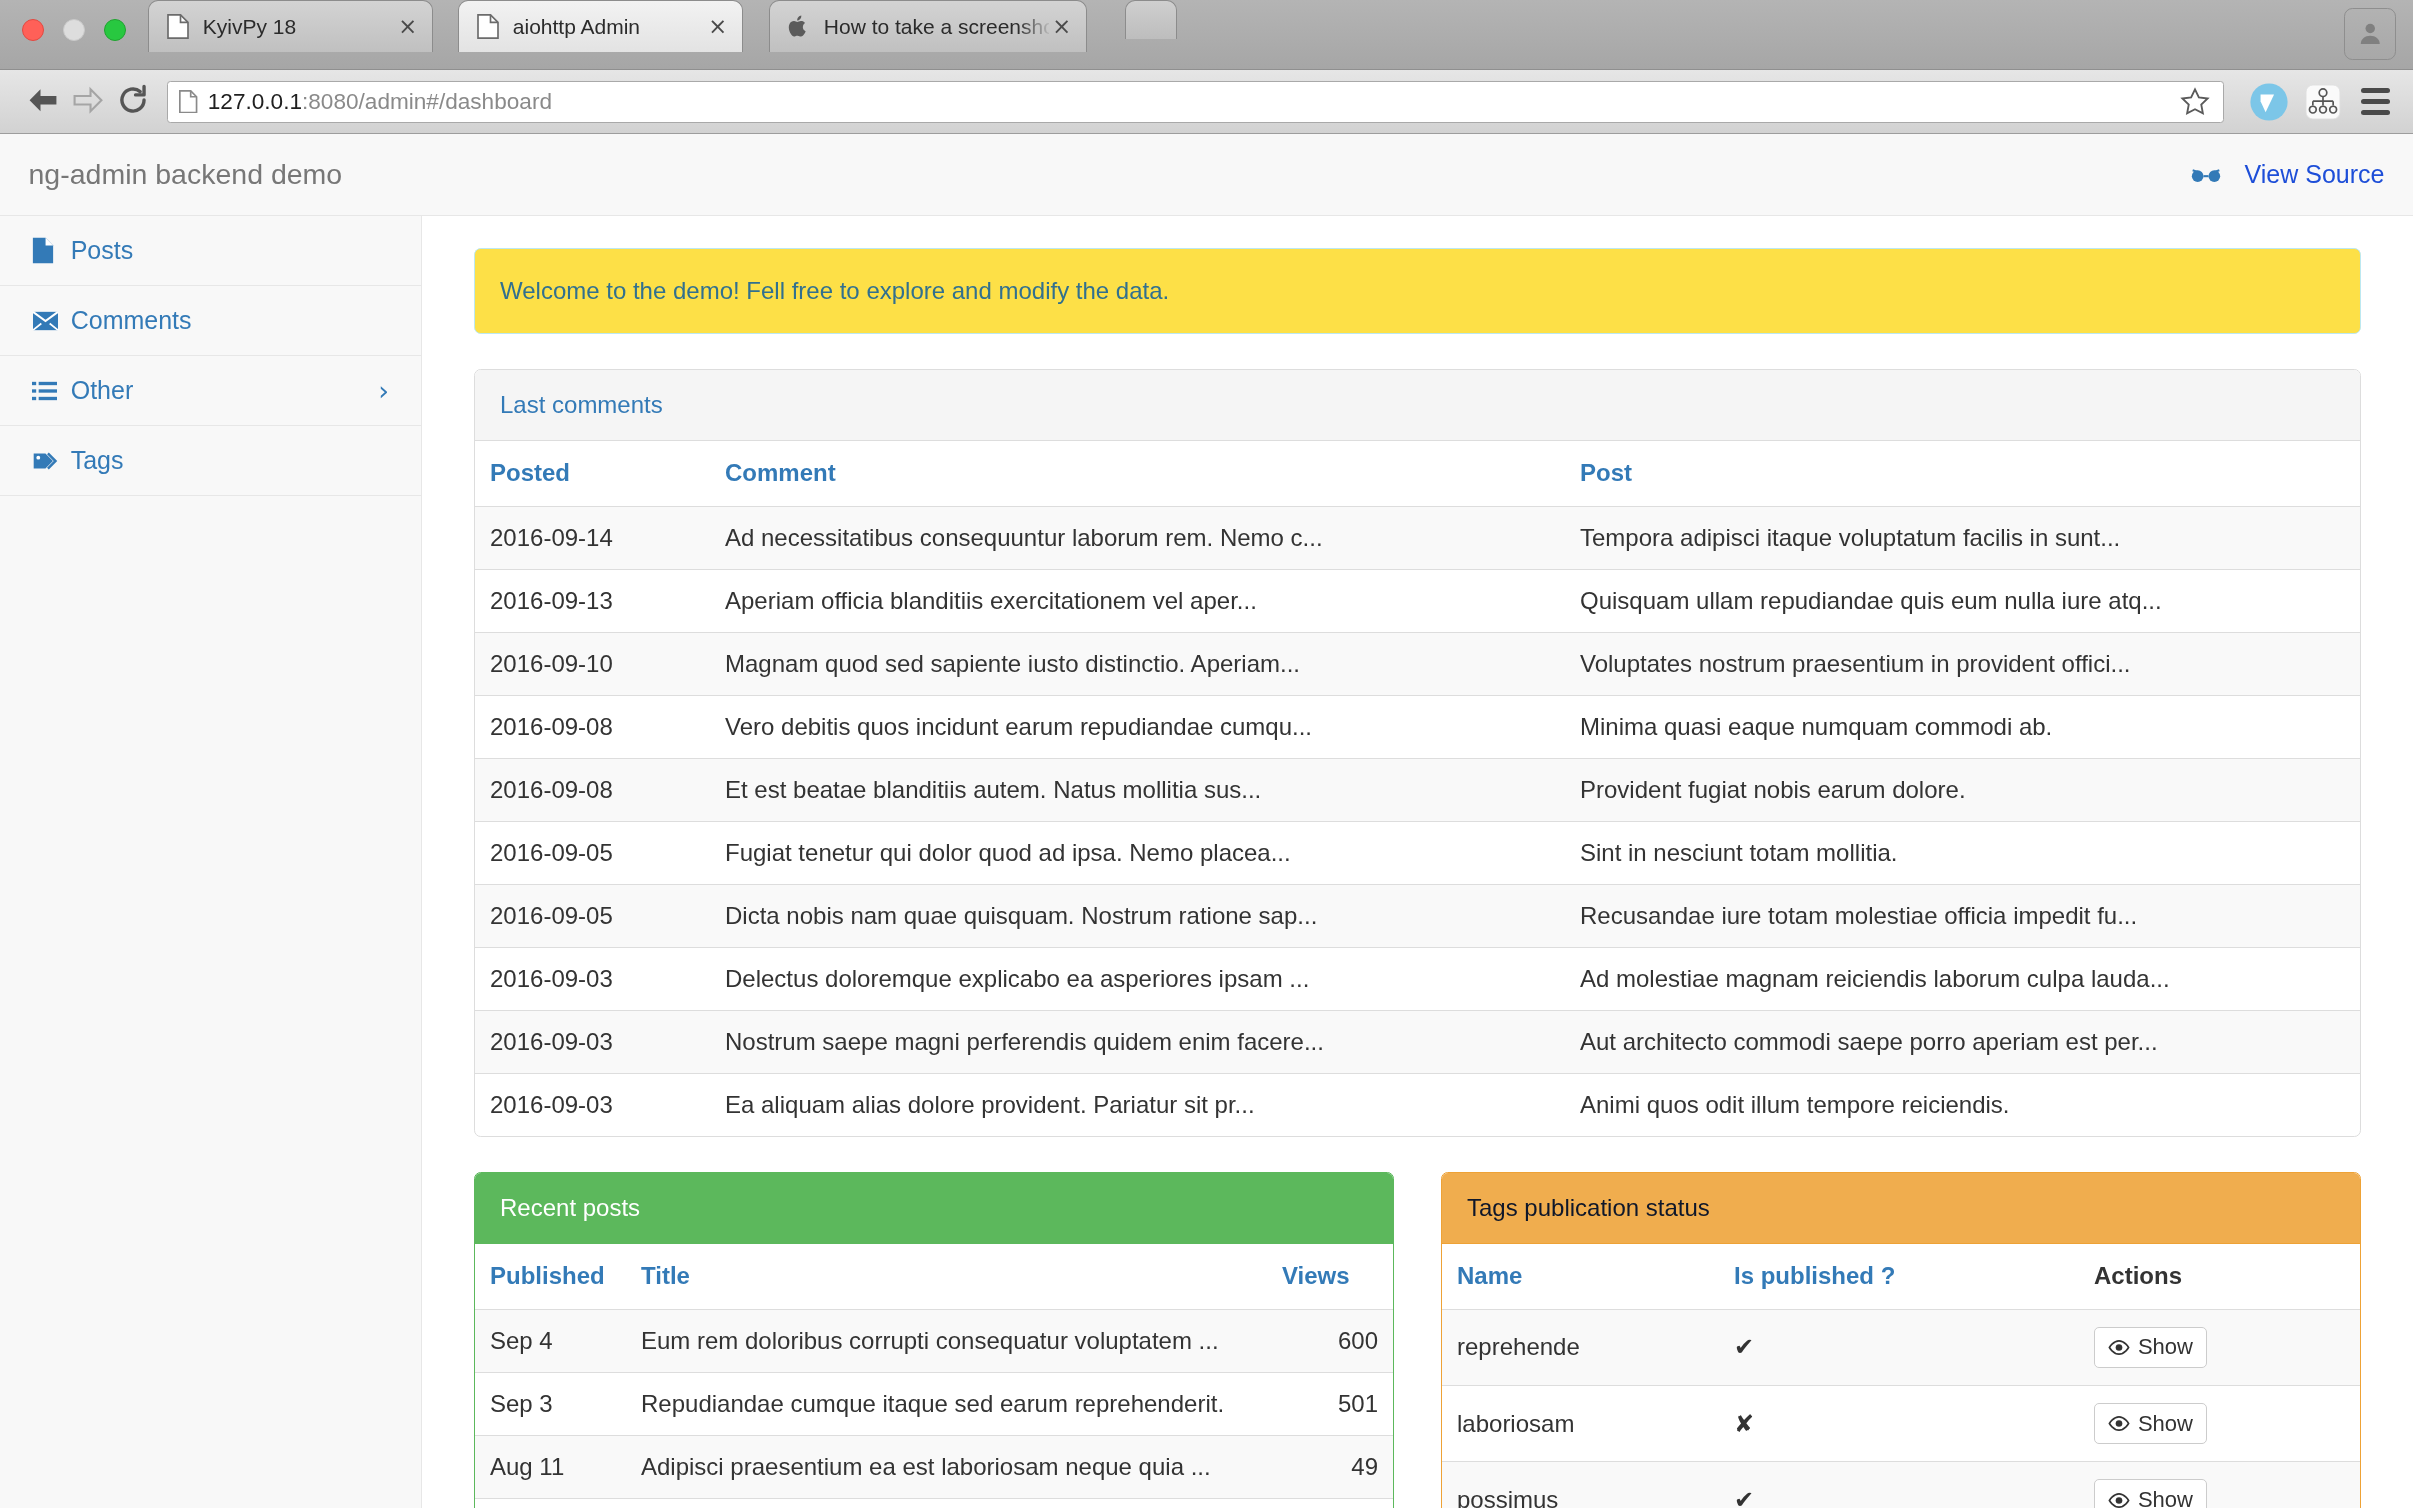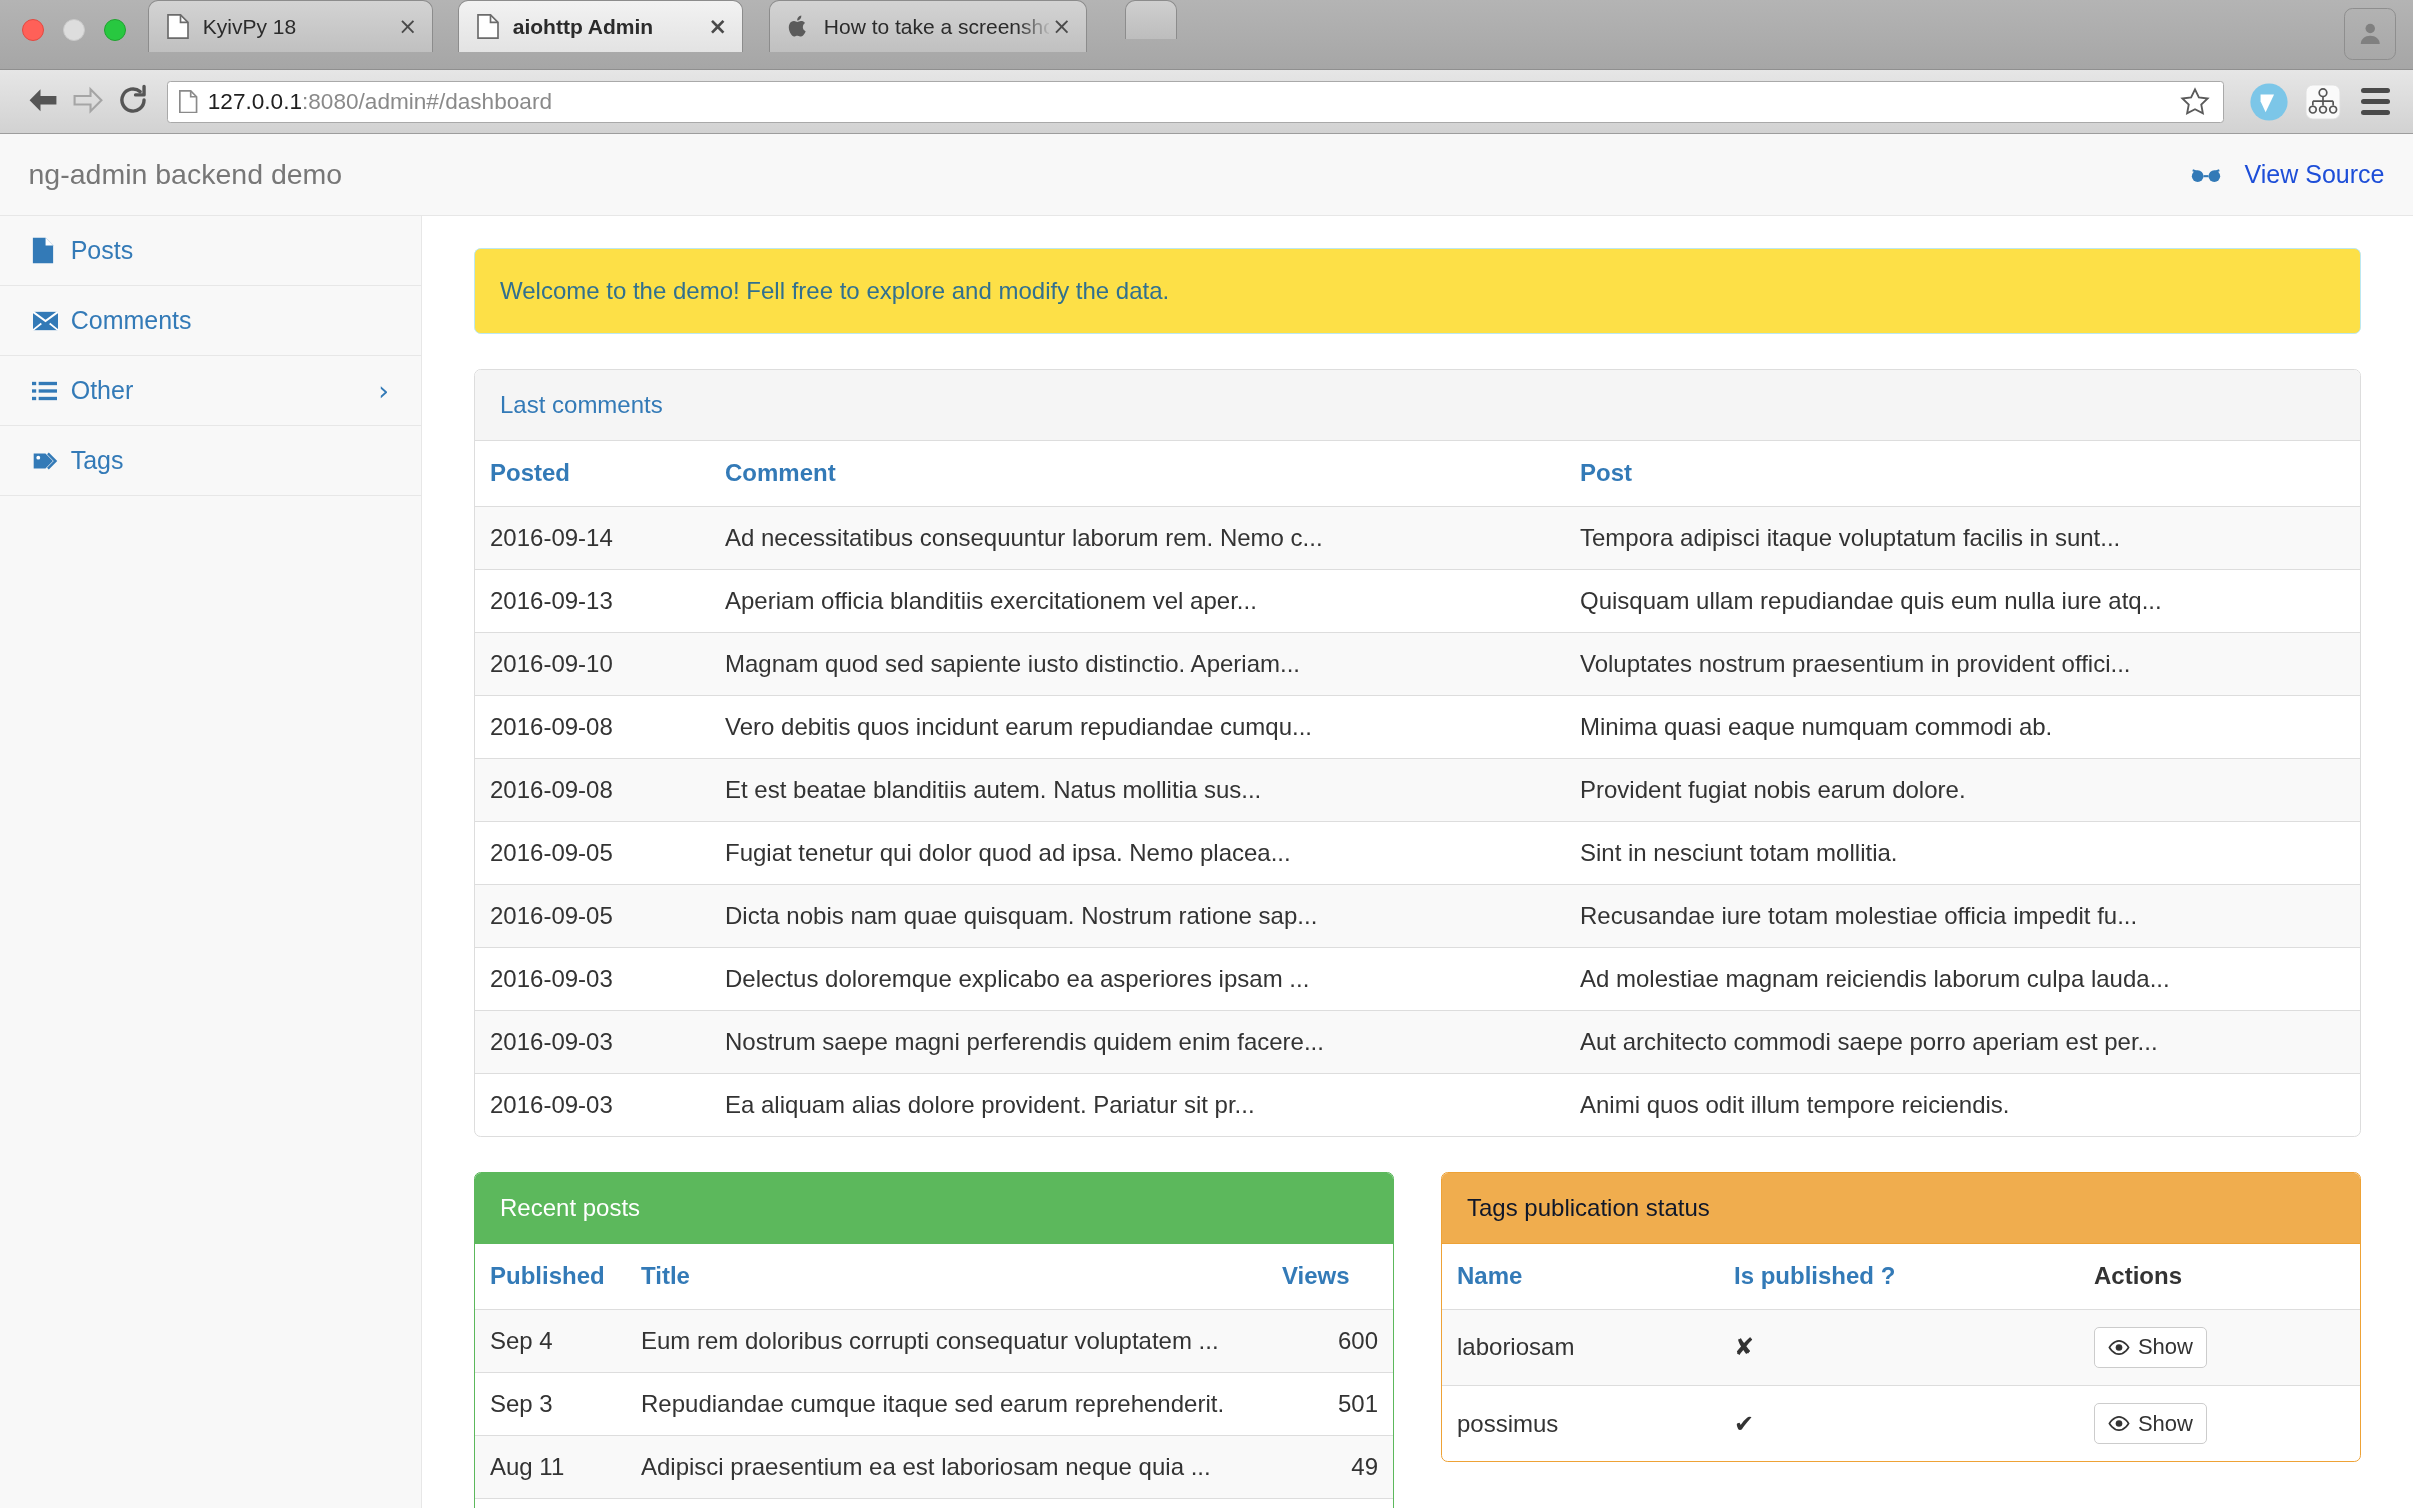--- a/index.html
+++ b/index.html
@@ -45,21 +45,20 @@
     position: relative;
     min-width: 285px;
     max-width: 318px;
     background: linear-gradient(#d3d3d3, #c0c0c0);
     transform: perspective(34px) rotateX(0deg);
   }
   .tab.active {
     background: linear-gradient(#f2f2f2, #e3e3e3);
     z-index: 5;
     border-color: #8c8c8c;
-    font-weight: bold;
   }
   .tab .favicon {
     width: 22px; height: 25px; flex: 0 0 auto;
     margin-right: 13.4px; position: relative;
   }
   .tab .favicon svg { display: block; }
   .tab .tab-title {
     flex: 1 1 auto;
     font-size: 21px;
     color: #2b2b2b;
@@ -529,20 +528,35 @@
               <table class="tbl">
                 <thead>
                   <tr>
                     <th style="width:277px">Name</th>
                     <th style="width:360px">Is published ?</th>
                     <th style="color:#333">Actions</th>
                   </tr>
                 </thead>
                 <tbody>
                   <tr>
+                    <td>reprehende</td>
+                    <td class="mark">✔</td>
+                    <td class="actions-cell">
+                      <span class="btn-show">
+                        <span>
+                            <svg width="22" height="15" viewBox="0 0 26 18">
+                              <path d="M13 1C6 1 1.5 9 1.5 9S6 17 13 17s11.5-8 11.5-8S20 1 13 1z" fill="none" stroke="#333" stroke-width="2"></path>
+                              <circle cx="13" cy="9" r="4" fill="#333"></circle>
+                            </svg>
+                          </span>
+                        <span>Show</span>
+                      </span>
+                    </td>
+                  </tr>
+                  <tr>
                     <td>laboriosam</td>
                     <td class="mark">✘</td>
                     <td class="actions-cell">
                       <span class="btn-show">
                         <span>
                             <svg width="22" height="15" viewBox="0 0 26 18">
                               <path d="M13 1C6 1 1.5 9 1.5 9S6 17 13 17s11.5-8 11.5-8S20 1 13 1z" fill="none" stroke="#333" stroke-width="2"></path>
                               <circle cx="13" cy="9" r="4" fill="#333"></circle>
                             </svg>
                           </span>

